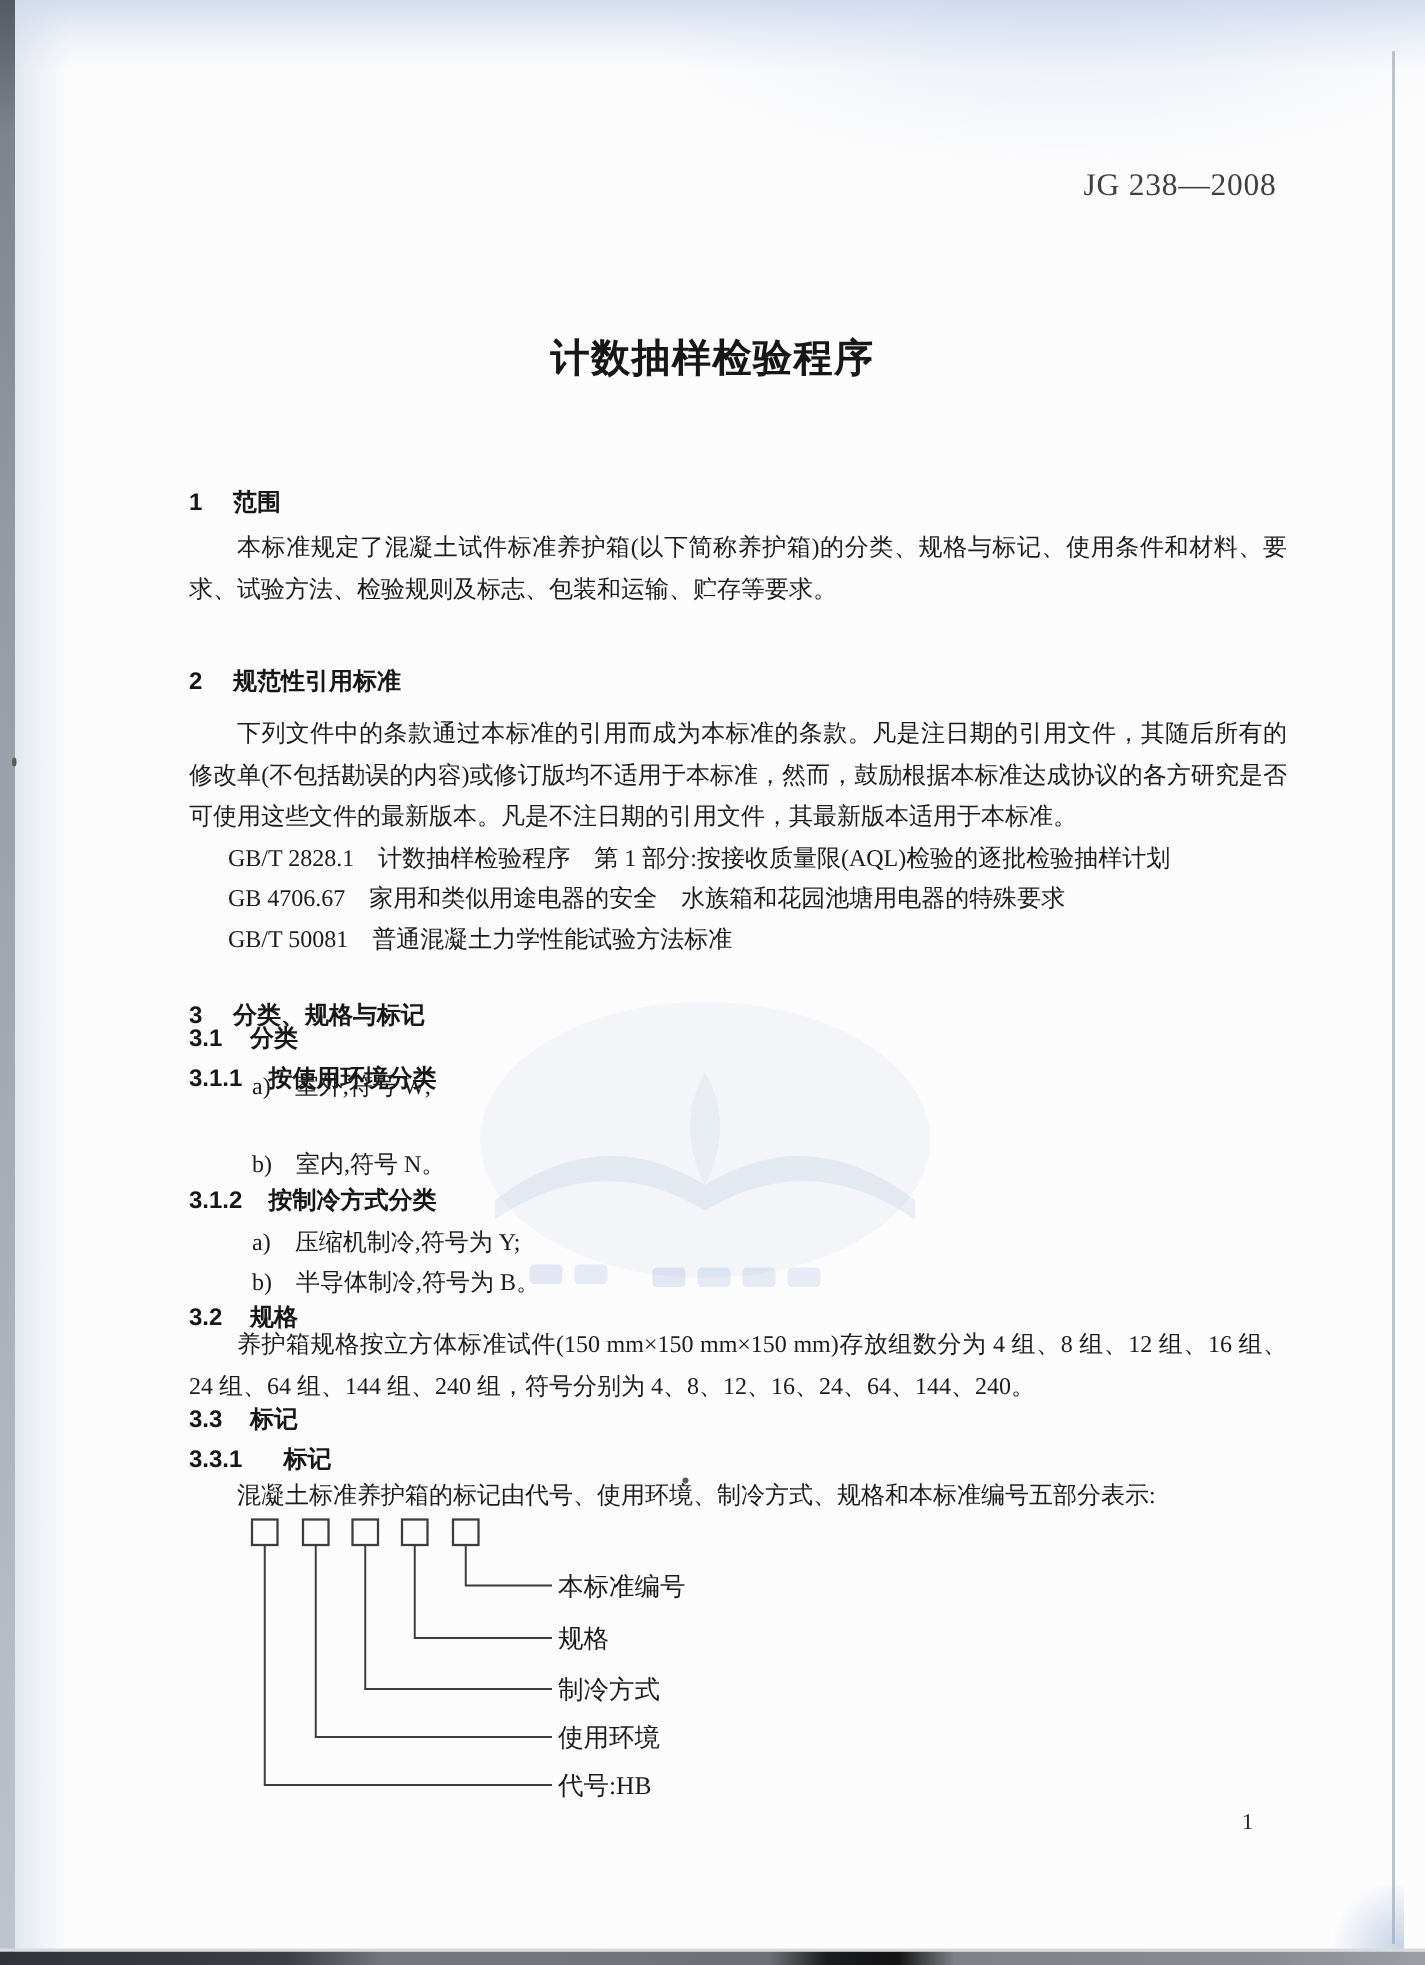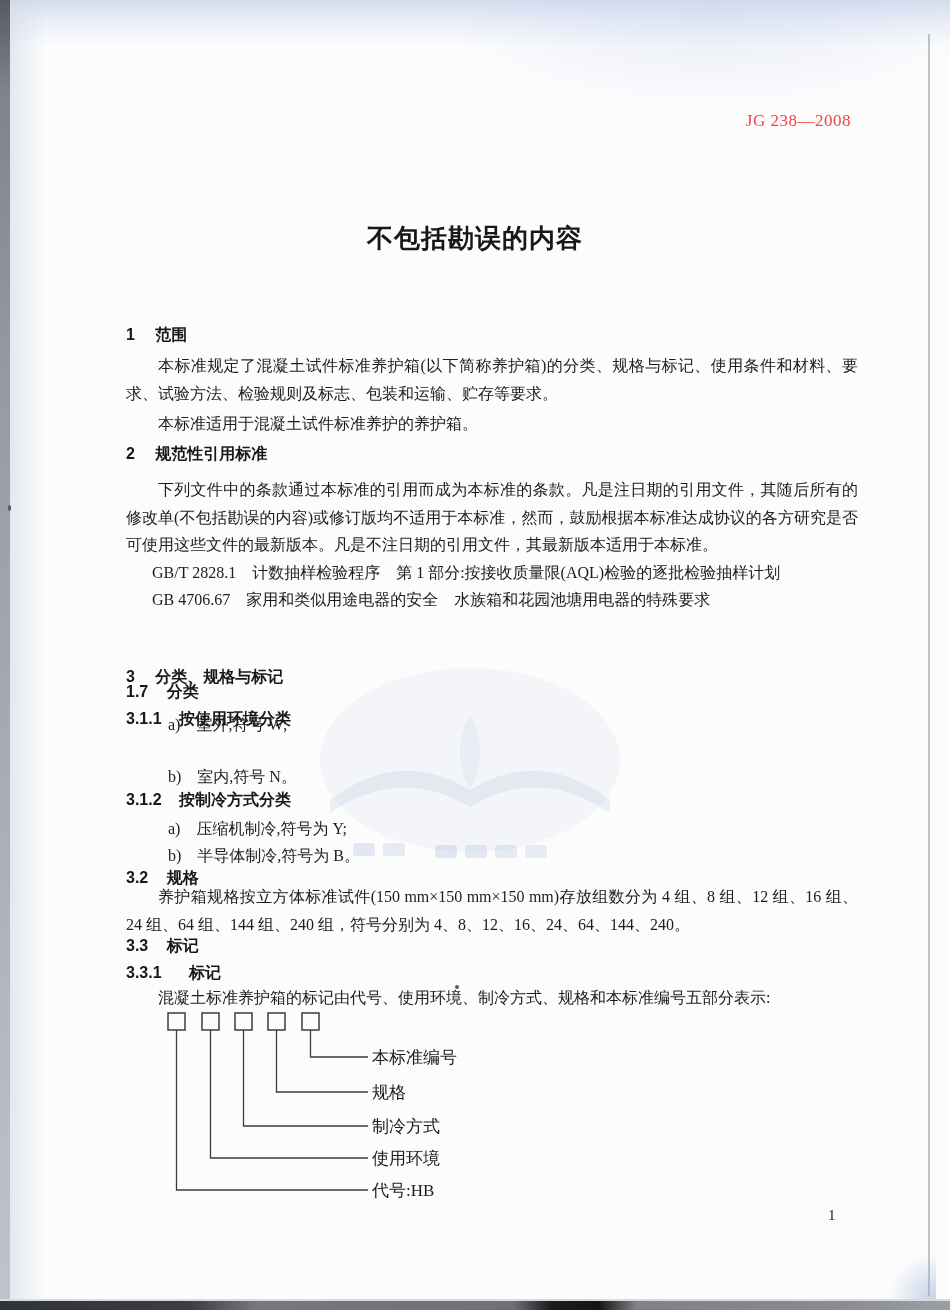--- a/index.html
+++ b/index.html
@@ -44,21 +44,21 @@
   .scan-corner-curl{
     position:absolute;right:14px;bottom:9px;width:52px;height:44px;
     background:radial-gradient(circle at 100% 100%,rgba(150,172,207,.55),rgba(150,172,207,0) 72%);
     pointer-events:none;
   }
   .speck{position:absolute;background:#5a5a5a;border-radius:50%;}
   .watermark{position:absolute;left:265px;top:655px;pointer-events:none;}
   
   .abs{position:absolute;}
   .header-code{
-    font-size:17px;letter-spacing:.5px;color:#ef4444;
+    font-size:21px;letter-spacing:.5px;color:#404040;
   }
   .doc-title{
     width:100%;text-align:center;margin:0;
     font-family:"Liberation Sans","DejaVu Sans",sans-serif;
     font-weight:bold;font-size:26px;letter-spacing:1px;color:#171717;
   }
   .heading{
     left:126px;
     font-family:"Liberation Sans","DejaVu Sans",sans-serif;
     font-weight:bold;font-size:16px;color:#171717;
@@ -107,44 +107,44 @@
     <rect x="88" y="188" width="22" height="13" rx="3" fill="#5b7fc0" opacity="0.16"></rect>
     <rect x="118" y="188" width="22" height="13" rx="3" fill="#5b7fc0" opacity="0.14"></rect>
     <rect x="170" y="190" width="22" height="13" rx="3" fill="#5b7fc0" opacity="0.16"></rect>
     <rect x="200" y="190" width="22" height="13" rx="3" fill="#5b7fc0" opacity="0.15"></rect>
     <rect x="230" y="190" width="22" height="13" rx="3" fill="#5b7fc0" opacity="0.14"></rect>
     <rect x="260" y="190" width="22" height="13" rx="3" fill="#5b7fc0" opacity="0.13"></rect>
   </svg>
 
   <div class="abs header-code" style="top:111px;right:99px;">JG 238—2008</div>
 
-  <h1 class="abs doc-title" style="top:221px;left:0;">不包括勘误的内容</h1>
+  <h1 class="abs doc-title" style="top:221px;left:0;">计数抽样检验程序</h1>
 
   <div class="abs heading" style="top:325px;">
     <span class="hnum">1</span>
     <span>范围</span>
   </div>
   <p class="abs para indent" style="top:352px;">本标准规定了混凝土试件标准养护箱(以下简称养护箱)的分类、规格与标记、使用条件和材料、要求、试验方法、检验规则及标志、包装和运输、贮存等要求。</p>
-  <p class="abs para indent" style="top:410px;">本标准适用于混凝土试件标准养护的养护箱。</p>
 
   <div class="abs heading" style="top:444px;">
     <span class="hnum">2</span>
     <span>规范性引用标准</span>
   </div>
   <p class="abs para indent" style="top:476px;">下列文件中的条款通过本标准的引用而成为本标准的条款。凡是注日期的引用文件，其随后所有的修改单(不包括勘误的内容)或修订版均不适用于本标准，然而，鼓励根据本标准达成协议的各方研究是否可使用这些文件的最新版本。凡是不注日期的引用文件，其最新版本适用于本标准。</p>
   <p class="abs refline" style="top:560px;">GB/T 2828.1　计数抽样检验程序　第 1 部分:按接收质量限(AQL)检验的逐批检验抽样计划</p>
   <p class="abs refline" style="top:587px;">GB 4706.67　家用和类似用途电器的安全　水族箱和花园池塘用电器的特殊要求</p>
+  <p class="abs refline" style="top:614px;">GB/T 50081　普通混凝土力学性能试验方法标准</p>
 
   <div class="abs heading" style="top:647px;margin-top:20px;">
     <span class="hnum">3</span>
     <span>分类、规格与标记</span>
   </div>
 
   <div class="abs heading" style="top:682px;">
-    <span class="hnum" style="margin-right:14px;">1.7</span>
+    <span class="hnum" style="margin-right:14px;">3.1</span>
     <span>分类</span>
   </div>
 
   <div class="abs heading" style="top:709px;">
     <span class="hnum" style="margin-right:13px;">3.1.1</span>
     <span>按使用环境分类</span>
   </div>
   <p class="abs listitem" style="top:712px;">a)　室外,符号 W;</p>
   <p class="abs listitem" style="top:764px;">b)　室内,符号 N。</p>
 

